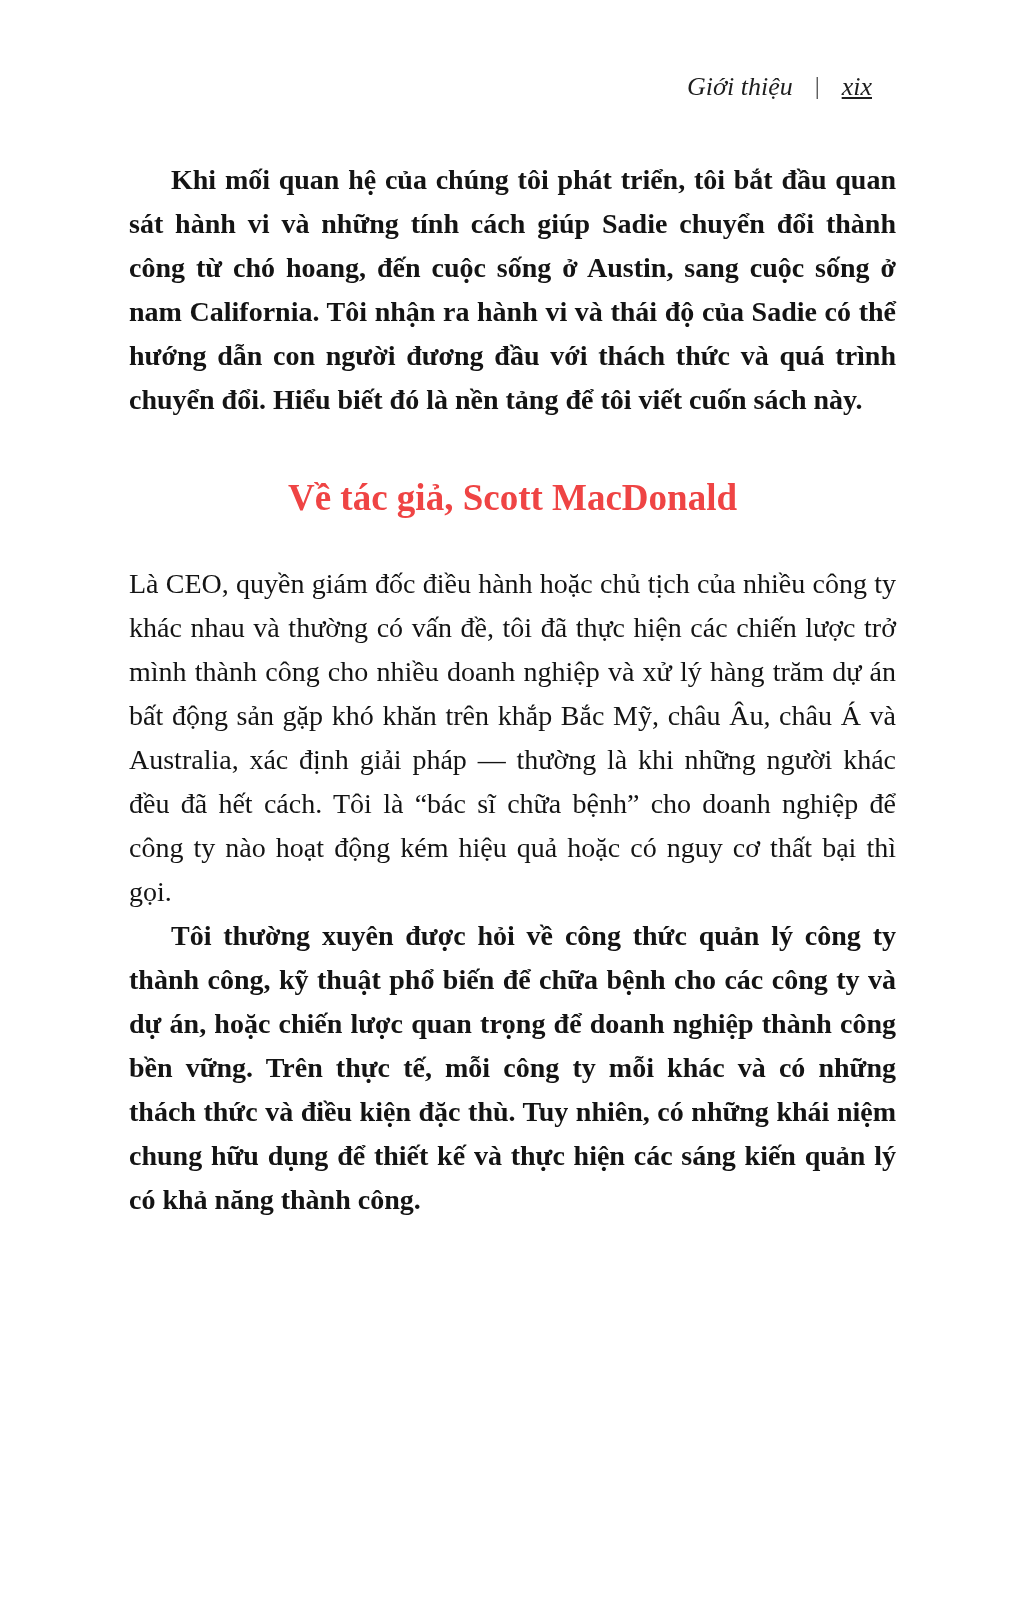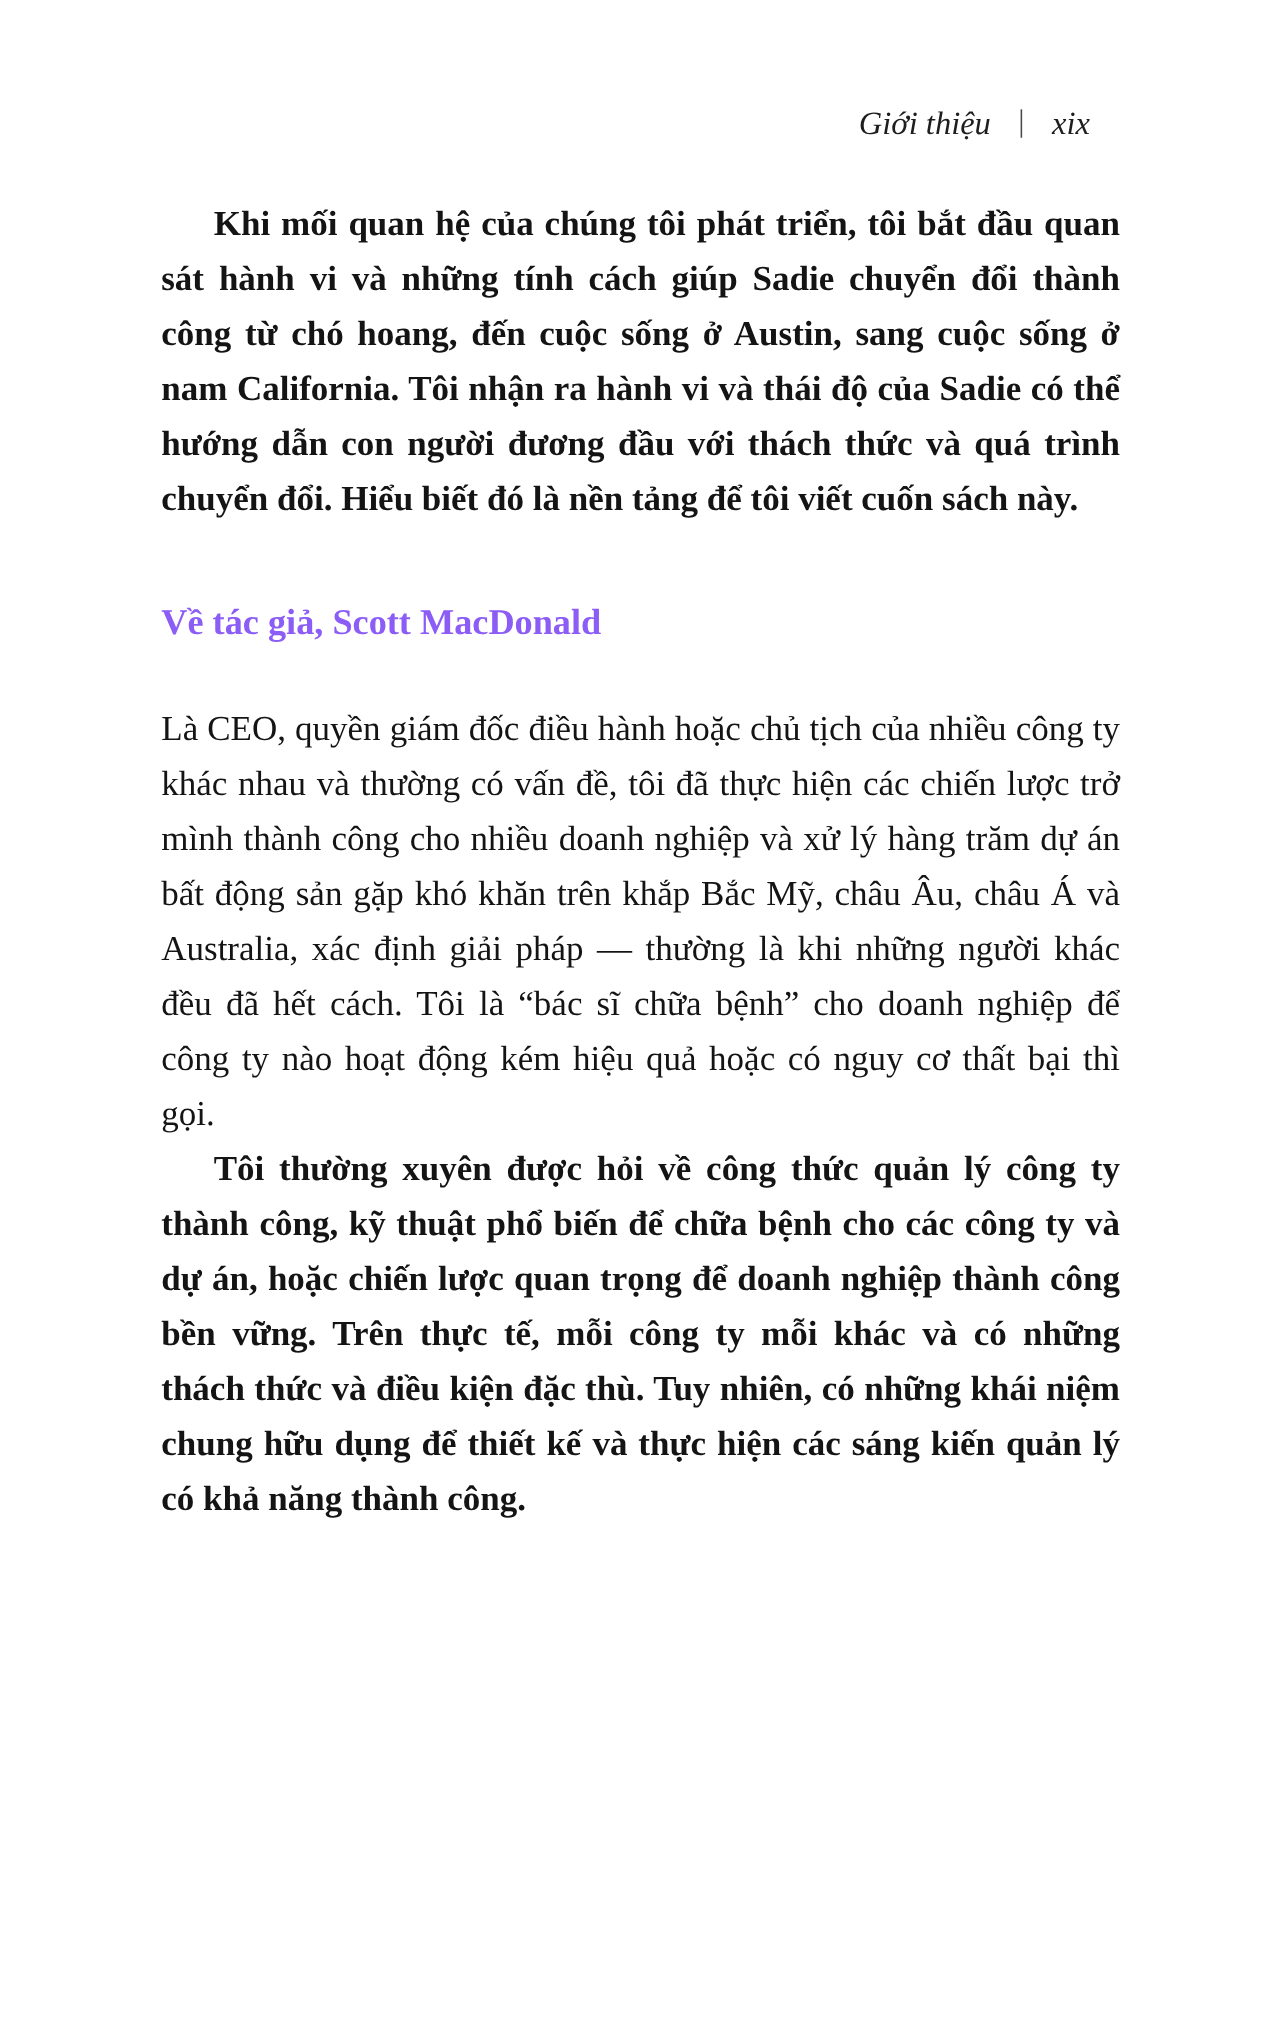--- a/index.html
+++ b/index.html
@@ -13,21 +13,21 @@
       position: relative;
       overflow: hidden;
     }
     .page {
       position: absolute;
       inset: 0;
       background: #ffffff;
     }
     .running-header {
       position: absolute;
-      top: 84px;
+      top: 72px;
       right: 152px;
       display: flex;
       align-items: center;
       font-size: 26px;
       color: #1e1e1e;
       white-space: nowrap;
     }
     .rh-title {
       font-style: italic;
     }
@@ -35,20 +35,21 @@
       font-style: normal;
       font-weight: 300;
       color: #4a4a4a;
       margin: 0 22px;
       font-size: 25px;
       position: relative;
       top: -1px;
     }
     .rh-page {
       font-style: italic;
+      text-decoration: underline;
     }
     .content {
       position: absolute;
       left: 129px;
       top: 158px;
       width: 767px;
       font-size: 28px;
       line-height: 44px;
       text-align: justify;
       color: #141414;
@@ -60,24 +61,25 @@
     p.indent {
       text-indent: 42px;
       font-weight: bold;
     }
     .em {
       font-style: italic;
     }
     h2.heading {
       margin: 54px 0 42px 0;
       padding: 0;
-      font-size: 29px;
+      text-align: center;
+      font-size: 37px;
       line-height: 44px;
       font-weight: bold;
-      color: #8b5cf6;
+      color: #ef4444;
       text-indent: 0;
     }
   </style>
 </head>
 <body>
 
 <div class="page">
 
   <div class="running-header">
     <span class="rh-title">Giới thiệu</span>

